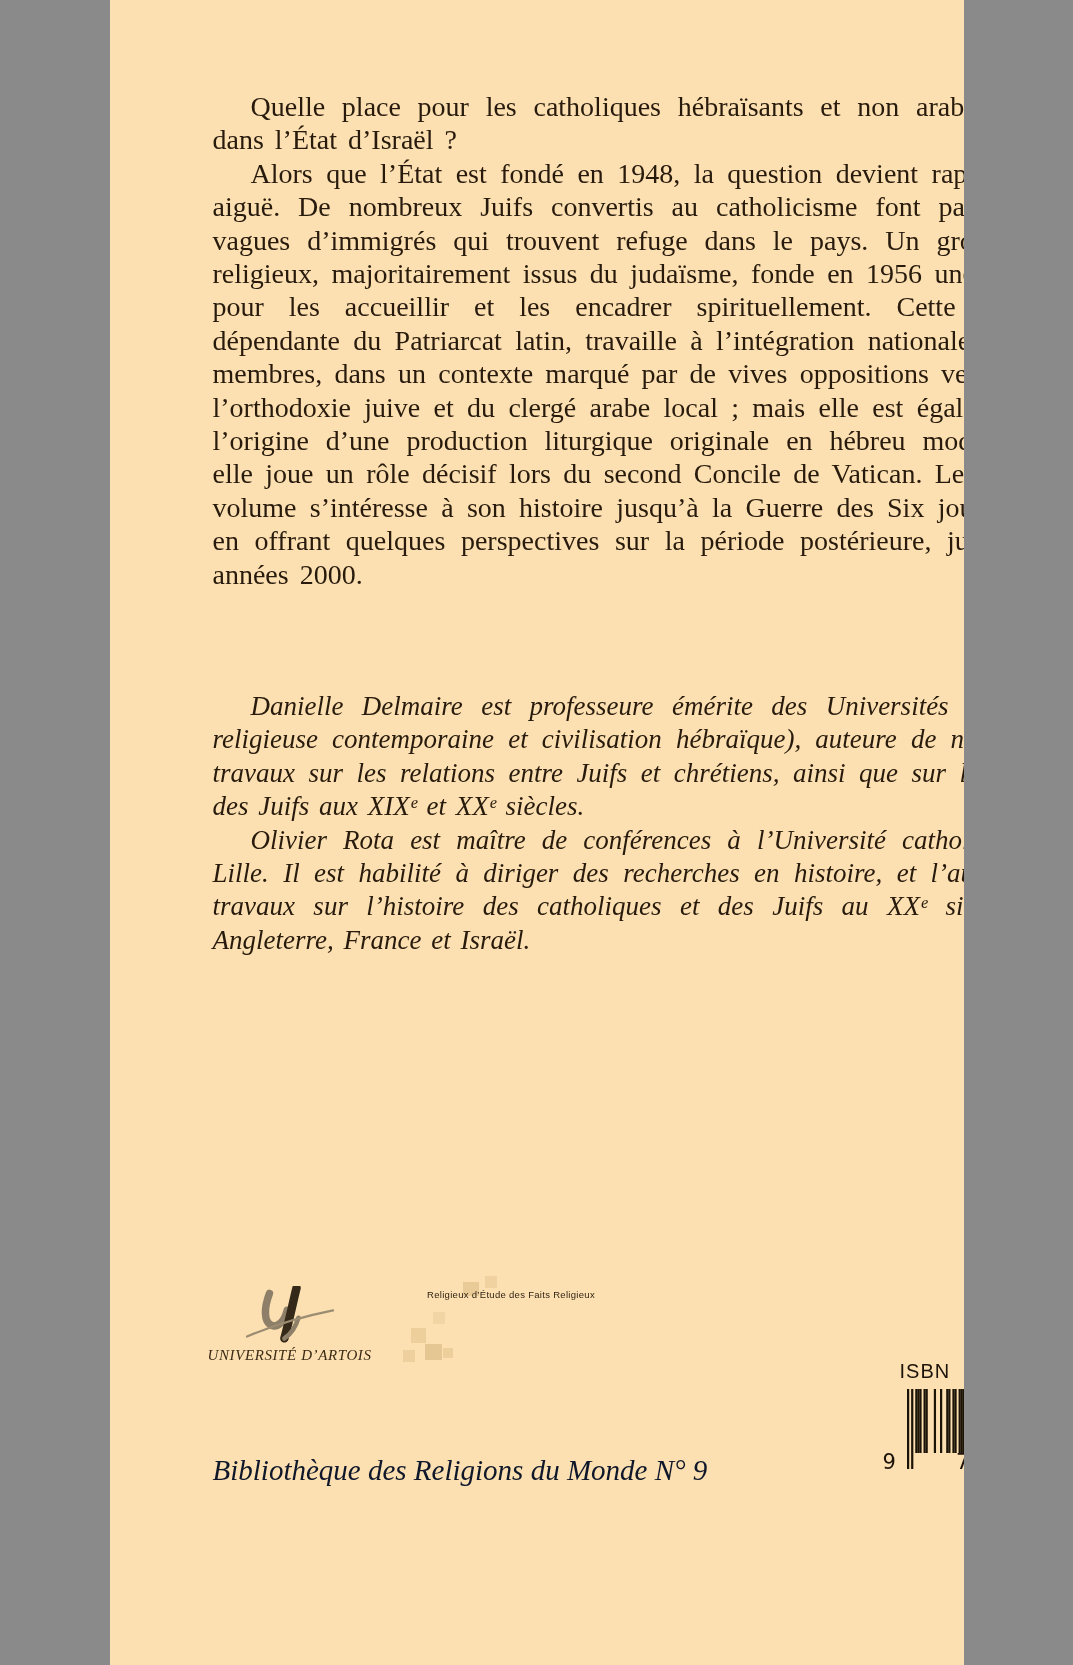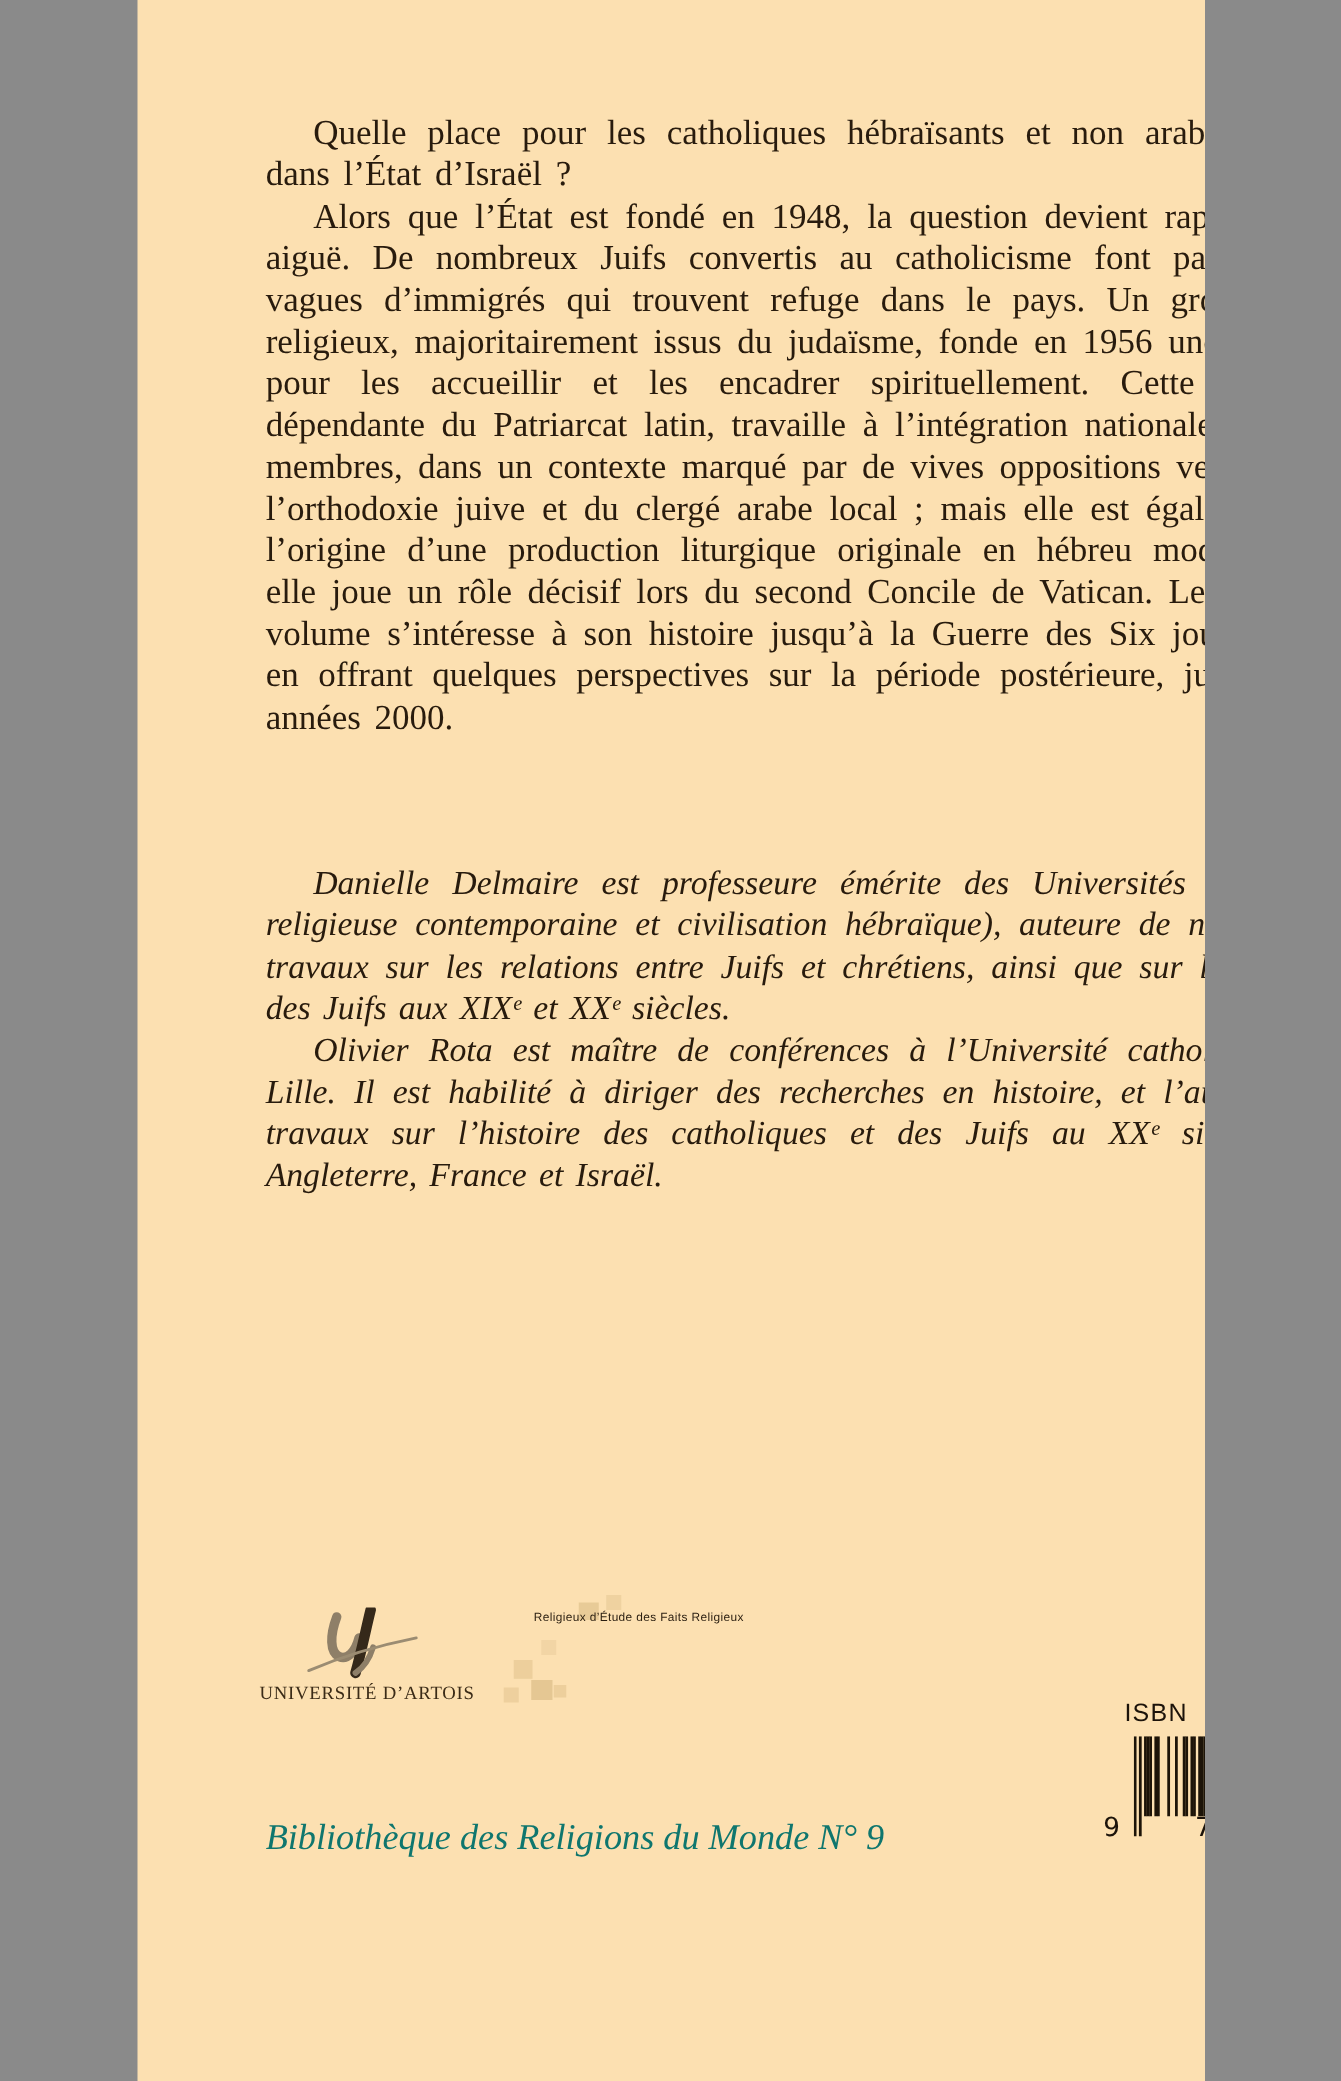--- a/index.html
+++ b/index.html
@@ -20,21 +20,21 @@
   }
   .blurb p{margin:0;text-indent:38px;}
   
   .bios{
     position:absolute;left:103px;top:690px;width:845px;
     font-size:27px;line-height:33.4px;font-style:italic;
     text-align:justify;word-spacing:3px;
   }
   .bios p{margin:0;text-indent:38px;}
   
-  .artois{position:absolute;left:98px;top:1286px;width:164px;text-align:center;}
+  .artois{position:absolute;left:98px;top:1286px;width:164px;text-align:center;font-style:italic;}
   .artois-mark{display:block;margin:0 auto;width:92px;height:58px;}
   .artois-label{
     margin-top:3px;font-size:15px;letter-spacing:0.6px;
     color:#3b2b17;white-space:nowrap;
   }
   
   .iefr{position:absolute;left:293px;top:1288px;width:195px;height:92px;text-align:center;}
   .iefr .tile{position:absolute;background:#c9a96e;opacity:0.38;}
   .iefr .t1{left:60px;top:-6px;width:16px;height:14px;}
   .iefr .t2{left:82px;top:-12px;width:12px;height:12px;opacity:0.25;}
@@ -66,21 +66,21 @@
     position:absolute;top:62px;
     font-family:"DejaVu Sans","Liberation Sans",sans-serif;
     font-size:21px;line-height:22px;color:#1c130a;
   }
   .bcd.first{left:-24px;}
   .bcd.g1{left:25px;width:85px;text-align:center;margin-left:22px;}
   .bcd.g2{left:100px;width:85px;text-align:center;}
   
   .collection{
     position:absolute;left:103px;top:1454px;
-    font-size:29px;font-style:italic;color:#0f766e;white-space:nowrap;
+    font-size:29px;font-style:italic;color:#0f172a;white-space:nowrap;
   }
 </style>
 </head>
 <body>
 
 <main class="cover">
 
   <section class="blurb">
     <p class="para">Quelle place pour les catholiques hébraïsants et non arabophones dans l’État d’Israël ?</p>
     <p class="para">Alors que l’État est fondé en 1948, la question devient rapidement aiguë. De nombreux Juifs convertis au catholicisme font partie des vagues d’immigrés qui trouvent refuge dans le pays. Un groupe de religieux, majoritairement issus du judaïsme, fonde en 1956 une œuvre pour les accueillir et les encadrer spirituellement. Cette œuvre, dépendante du Patriarcat latin, travaille à l’intégration nationale de ses membres, dans un contexte marqué par de vives oppositions venues de l’orthodoxie juive et du clergé arabe local ; mais elle est également à l’origine d’une production liturgique originale en hébreu moderne et elle joue un rôle décisif lors du second Concile de Vatican. Le présent volume s’intéresse à son histoire jusqu’à la Guerre des Six jours, tout en offrant quelques perspectives sur la période postérieure, jusqu’aux années 2000.</p>

